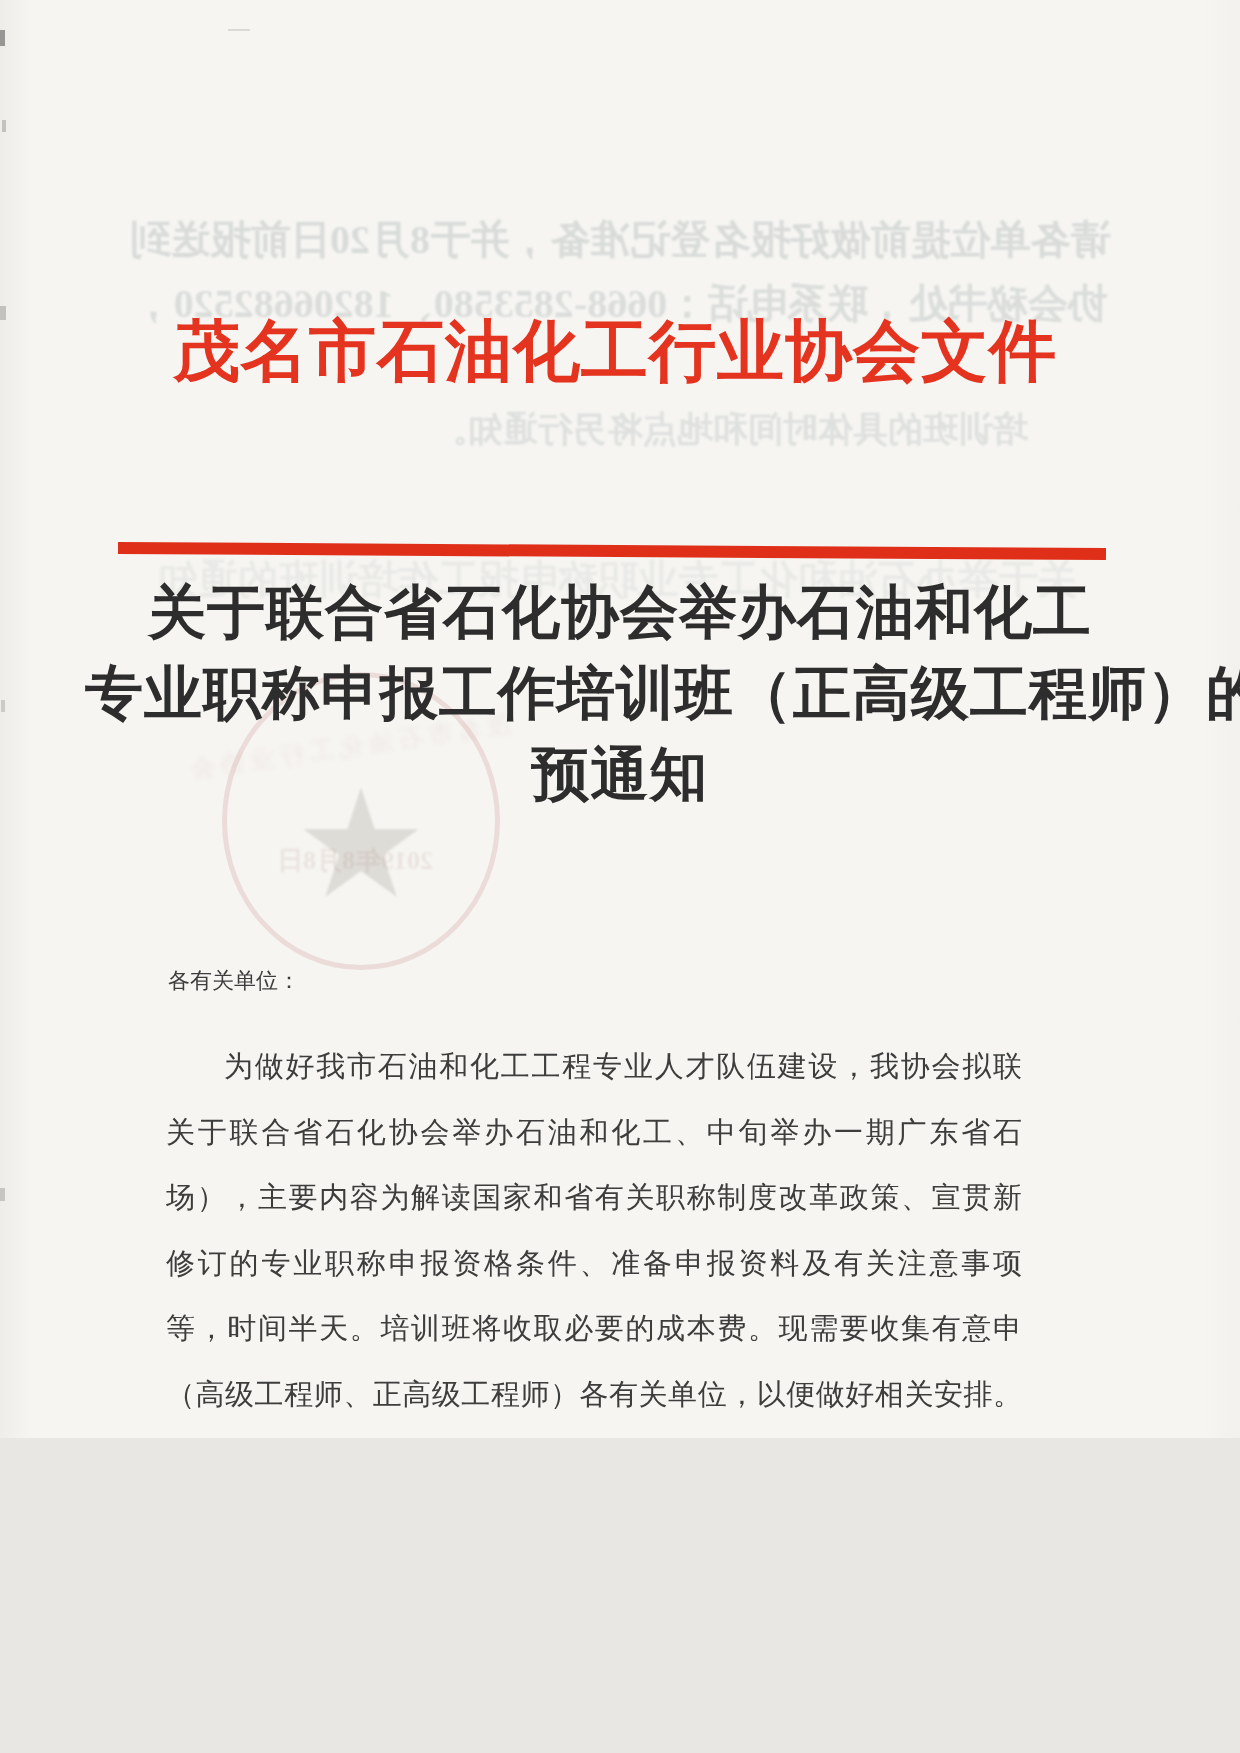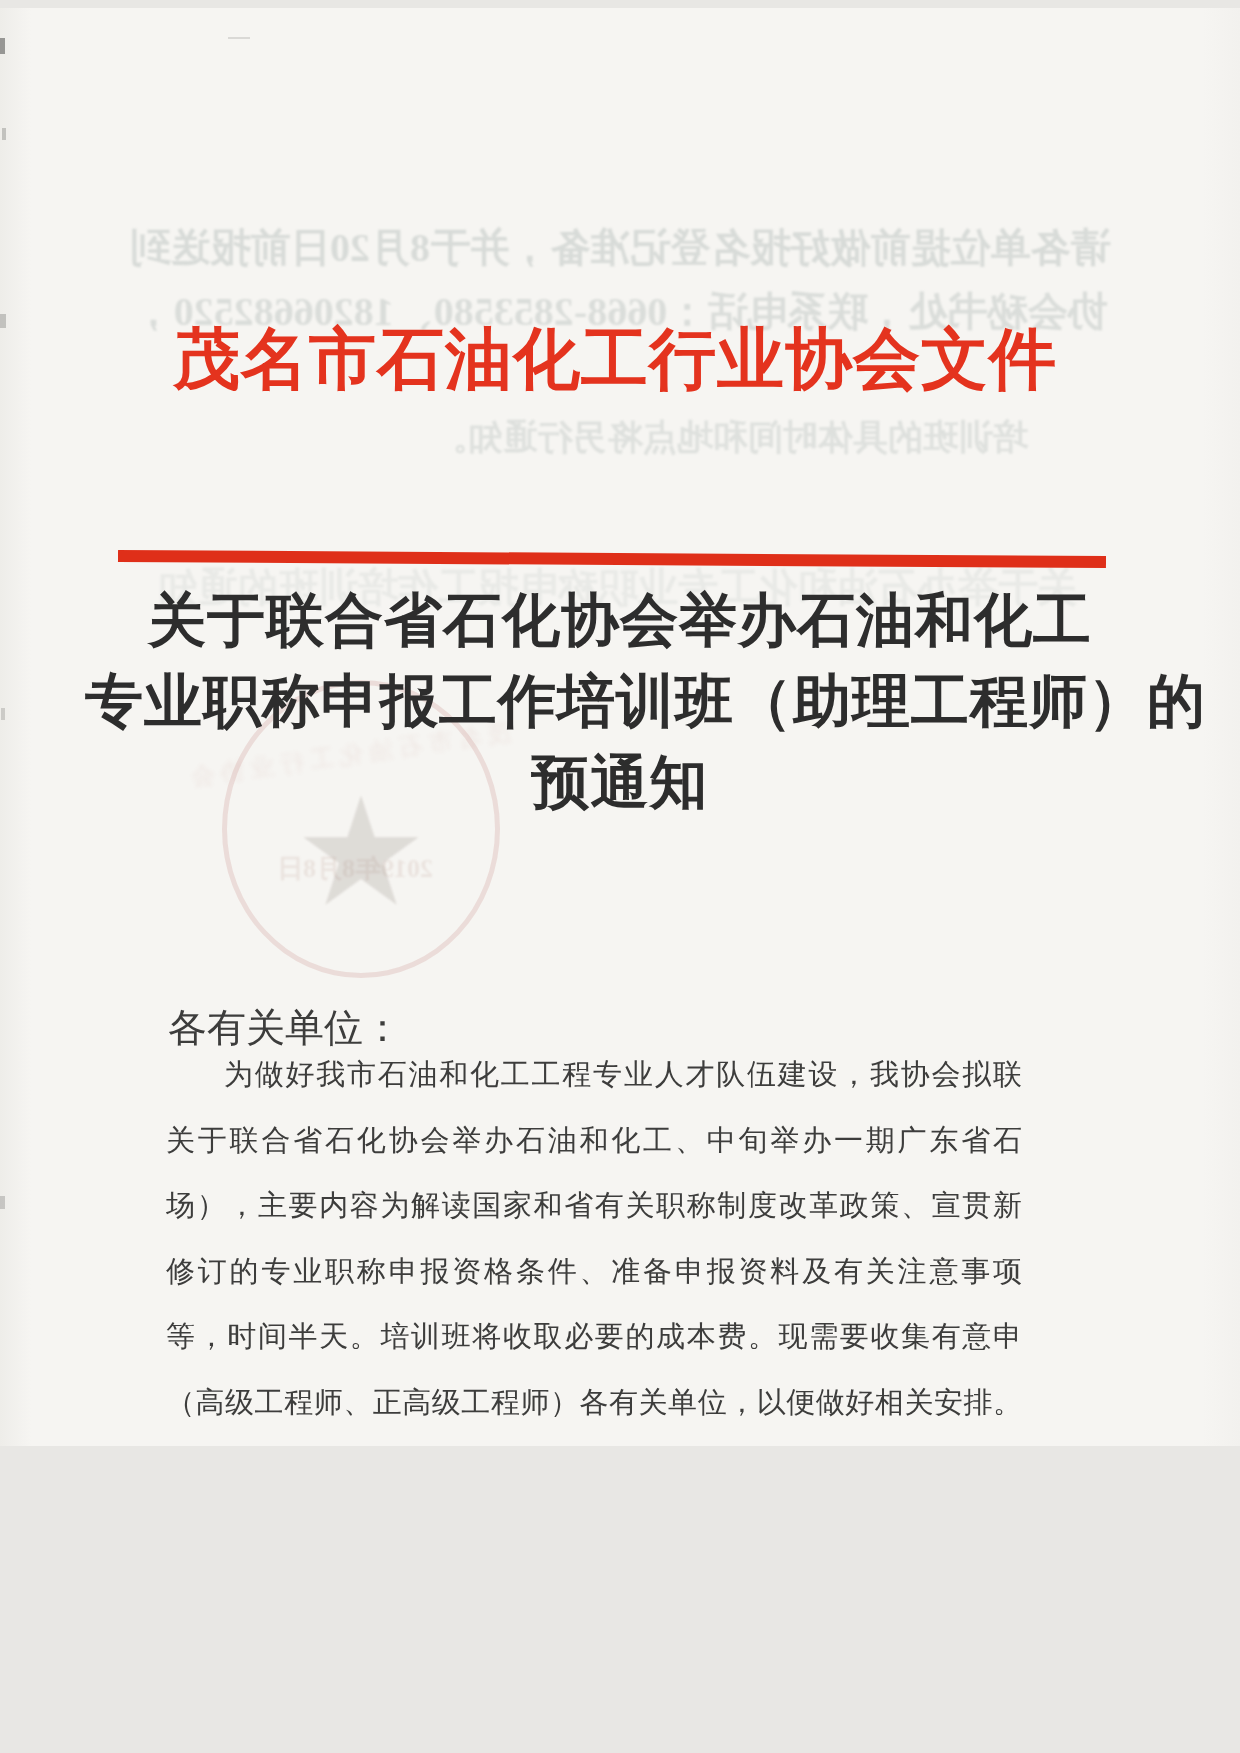--- a/index.html
+++ b/index.html
@@ -4,21 +4,21 @@
 <style>
   html, body {
     margin: 0;
     padding: 0;
     background: #e8e7e4;
   }
   .page {
     position: relative;
     width: 1240px;
     height: 1438px;
-    margin: 8px auto;
+    margin: 0 auto;
     background: linear-gradient(90deg, #eeede9 0%, #f6f5f2 2.5%, #f6f5f2 97%, #f2f1ee 100%);
     overflow: hidden;
     font-family: "Liberation Serif", "DejaVu Serif", serif;
   }
 
   
   .bt {
     position: absolute;
     transform: scaleX(-1);
     color: #93a09d;
@@ -110,22 +110,22 @@
   .t-line {
     font-size: 58px;
     line-height: 81px;
     letter-spacing: 1px;
     white-space: nowrap;
   }
 
   
   .salutation {
     position: absolute;
-    top: 993px; left: 168px;
-    font-size: 39px;
+    top: 966px; left: 168px;
+    font-size: 22px;
     color: #3d3d3c;
     white-space: nowrap;
   }
   .para {
     position: absolute;
     top: 1034px; left: 166px;
     width: 856px;
     color: #3d3d3c;
   }
   .b-line {
@@ -174,21 +174,21 @@
   <div class="seal">
     <span class="seal-star">★</span>
     <span class="seal-ring-text">茂名市石油化工行业协会</span>
   </div>
 
   <h1 class="org-title">茂名市石油化工行业协会文件</h1>
   <div class="red-rule"></div>
 
   <div class="doc-title">
     <div class="t-line">关于联合省石化协会举办石油和化工</div>
-    <div class="t-line">专业职称申报工作培训班（助理工程师）的</div>
+    <div class="t-line">专业职称申报工作培训班（正高级工程师）的</div>
     <div class="t-line">预通知</div>
   </div>
 
   <div class="salutation">各有关单位：</div>
   <div class="para">
     <div class="b-line indent">为做好我市石油和化工工程专业人才队伍建设，我协会拟联</div>
     <div class="b-line">关于联合省石化协会举办石油和化工、中旬举办一期广东省石</div>
     <div class="b-line">场），主要内容为解读国家和省有关职称制度改革政策、宣贯新</div>
     <div class="b-line">修订的专业职称申报资格条件、准备申报资料及有关注意事项</div>
     <div class="b-line">等，时间半天。培训班将收取必要的成本费。现需要收集有意申</div>

